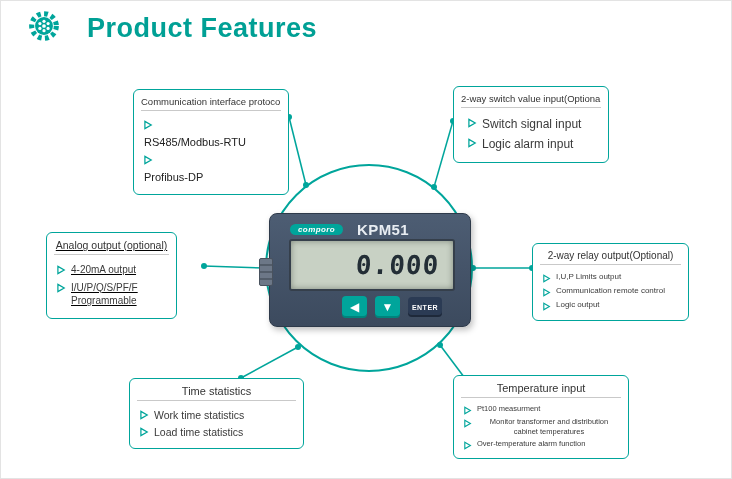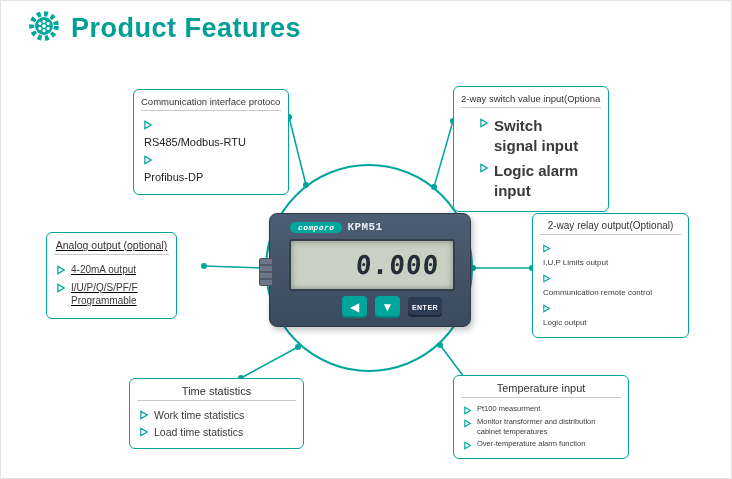--- a/index.html
+++ b/index.html
@@ -1,56 +1,56 @@
 <!DOCTYPE html>
 <html><head>
 <meta charset="utf-8">
 <style>
   html,body{margin:0;padding:0;background:#fff;font-family:"Liberation Sans",sans-serif;}
   .canvas{position:relative;width:732px;height:479px;background:#ffffff;border:1px solid #e3e3e3;box-sizing:border-box;overflow:hidden;}
 
   
-  .page-header{position:absolute;top:8px;left:26px;display:flex;align-items:center;gap:10px;z-index:5;}
+  .page-header{position:absolute;top:8px;left:26px;display:flex;align-items:center;gap:26px;z-index:5;}
   .page-title{font-size:27px;font-weight:bold;color:#00a095;letter-spacing:.5px;margin:0;}
 
   
   .connectors{position:absolute;left:0;top:0;z-index:1;pointer-events:none;}
 
   
   .feature-box{position:absolute;background:#fff;border:1px solid #00a59b;border-radius:6px;
                padding:4px 7px 6px 7px;box-sizing:border-box;z-index:3;}
   .feature-title{text-align:center;color:#333;font-weight:normal;font-size:10px;
                  white-space:nowrap;overflow:hidden;padding:2px 0 3px 0;border-bottom:1px solid #c9c9c9;}
   .feature-items{padding:4px 0 0 3px;}
   .feature-item{display:flex;align-items:flex-start;gap:5px;color:#3a3a3a;line-height:1.35;margin:2px 0;}
   .feature-item .bullet{flex:0 0 auto;margin-top:2px;display:inline-flex;}
   .fb-comm  .feature-title{font-size:9.5px;}
   .fb-comm  .feature-item{font-size:11px;color:#222;margin:3px 0;flex-direction:column;}
   .fb-switch .feature-title{font-size:9.5px;}
-  .fb-switch .feature-item{font-size:15px;margin:4px 16px;font-weight:bold;}
+  .fb-switch .feature-item{font-size:12px;margin:4px 4px;}
   .fb-analog .feature-title{font-size:10.5px;}
   .fb-analog .feature-item{font-size:10px;margin:4px 0;}
   .fb-relay .feature-title{font-size:10px;}
-  .fb-relay .feature-item{font-size:8px;margin:3px 0;flex-direction:column;}
+  .fb-relay .feature-item{font-size:8px;margin:3px 0;}
   .fb-time  .feature-title{font-size:11px;}
   .fb-time  .feature-item{font-size:10.5px;margin:3px 0;}
   .fb-temp  .feature-title{font-size:11px;}
-  .fb-temp  .feature-item{font-size:7.5px;margin:2px 0;}
+  .fb-temp  .feature-item{font-size:7.5px;margin:2px 0;text-align:center;}
 
   
   .device{position:absolute;left:268px;top:212px;width:200px;height:112px;z-index:2;
           background:linear-gradient(#4d5d73,#3c4a5e);border:1px solid #2e3a4a;border-radius:8px;
           box-shadow:2px 3px 6px rgba(0,0,0,.25);}
   .device-terminal{position:absolute;left:-11px;top:44px;width:12px;height:26px;background:#657080;
           border:1px solid #49525e;border-radius:2px;
           background-image:repeating-linear-gradient(180deg,#6c7787 0 5px,#525c69 5px 7px);}
-  .device-brand{position:absolute;left:20px;top:7px;display:flex;align-items:center;gap:5px;font-family:Liberation Mono, monospace;}
+  .device-brand{position:absolute;left:20px;top:7px;display:flex;align-items:center;gap:14px;}
   .brand-badge{background:#00a59b;color:#fff;font-size:8px;font-style:italic;font-weight:bold;
           padding:1px 8px;border-radius:7px;letter-spacing:.4px;}
-  .model-label{color:#e8edf2;font-size:11px;font-weight:bold;letter-spacing:.4px;}
+  .model-label{color:#e8edf2;font-size:15px;font-weight:bold;letter-spacing:.4px;}
   .lcd{position:absolute;left:19px;top:25px;width:162px;height:48px;background:#c8d1c4;
           border:2px solid #353f4b;border-radius:3px;box-shadow:inset 0 0 6px rgba(40,50,40,.45);
           display:flex;align-items:center;justify-content:flex-end;}
   .lcd-value{font-family:"DejaVu Sans Mono",monospace;font-weight:bold;font-size:26px;color:#232e36;
           letter-spacing:1px;padding-right:14px;transform:skewX(-4deg);}
   .device-buttons{position:absolute;left:72px;top:82px;display:flex;align-items:center;gap:8px;}
   .dev-btn{border:none;border-radius:4px;display:flex;align-items:center;justify-content:center;
           padding:0;cursor:default;}
   .dev-btn.teal{width:25px;height:22px;background:#00a59b;color:#fff;font-size:12px;
           box-shadow:inset 0 -2px 0 rgba(0,0,0,.2);}
@@ -180,21 +180,21 @@
         <span class="bullet">
             <svg width="9" height="10" viewBox="0 0 10 10">
               <path d="M1 1 L8 5 L1 9 Z" fill="none" stroke="#00a59b" stroke-width="1.4"></path>
             </svg>
           </span>
         <span>I/U/P/Q/S/PF/F Programmable</span>
       </div>
     </div>
   </div>
 
-  <div class="feature-box fb-relay" style="left:531px;top:212px;width:157px;">
+  <div class="feature-box fb-relay" style="left:531px;top:242px;width:157px;">
     <div class="feature-title">2-way relay output(Optional)</div>
     <div class="feature-items">
       <div class="feature-item">
         <span class="bullet">
             <svg width="8" height="9" viewBox="0 0 10 10">
               <path d="M1 1 L8 5 L1 9 Z" fill="none" stroke="#00a59b" stroke-width="1.4"></path>
             </svg>
           </span>
         <span>I,U,P Limits output</span>
       </div>

